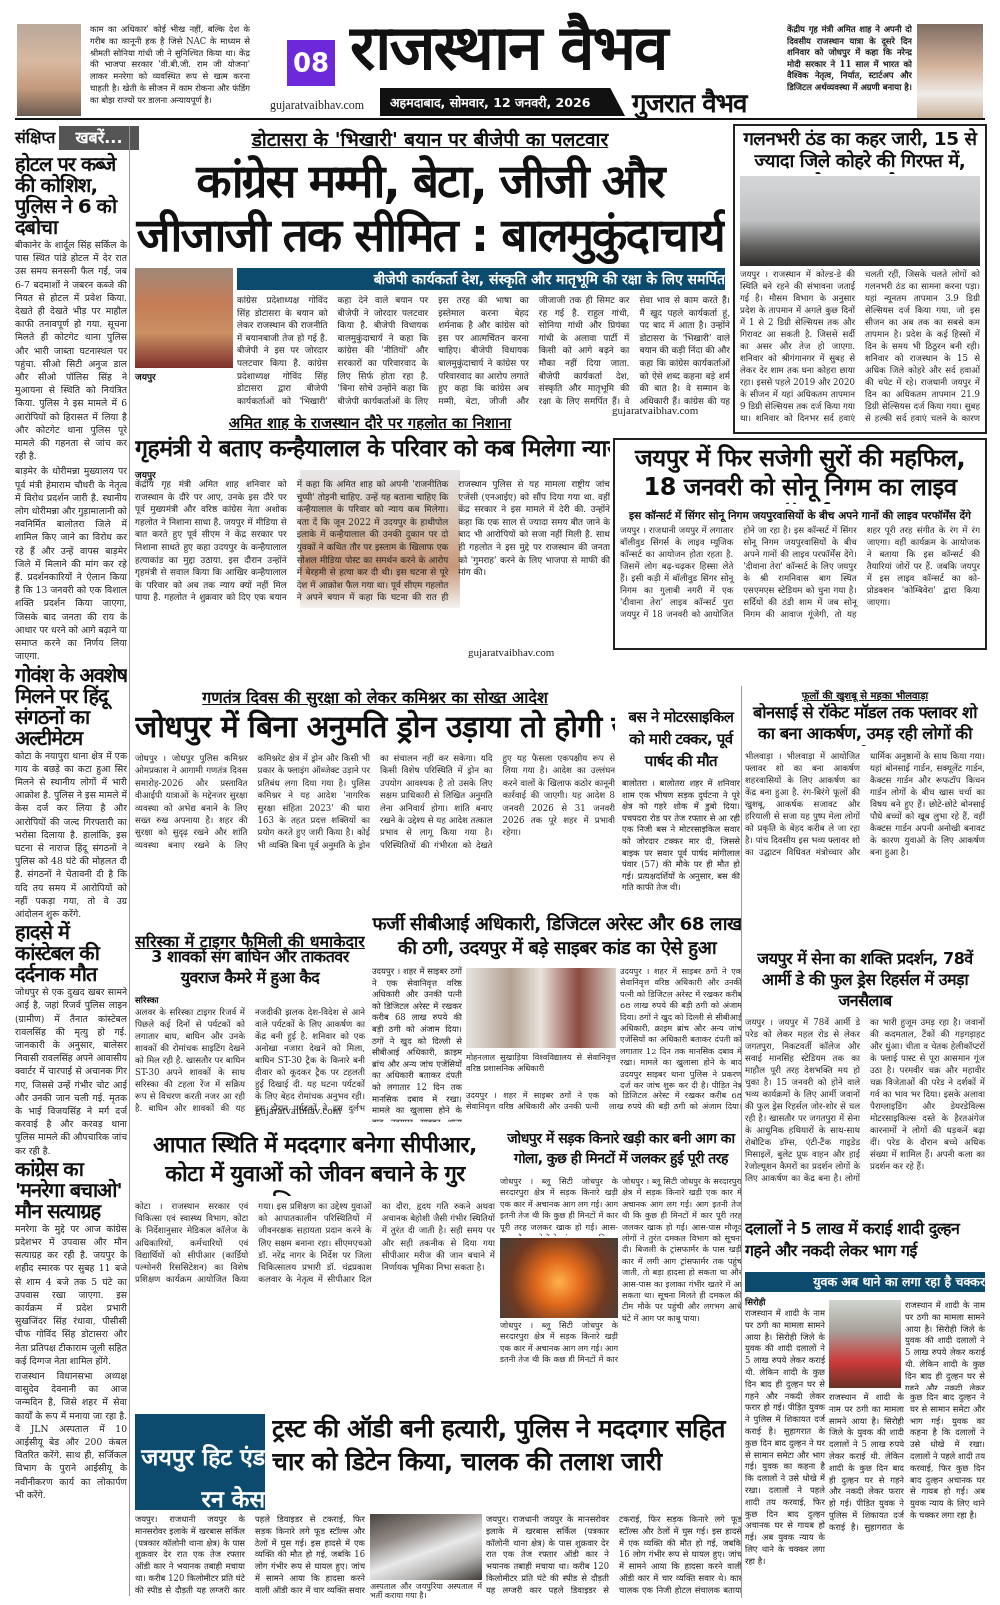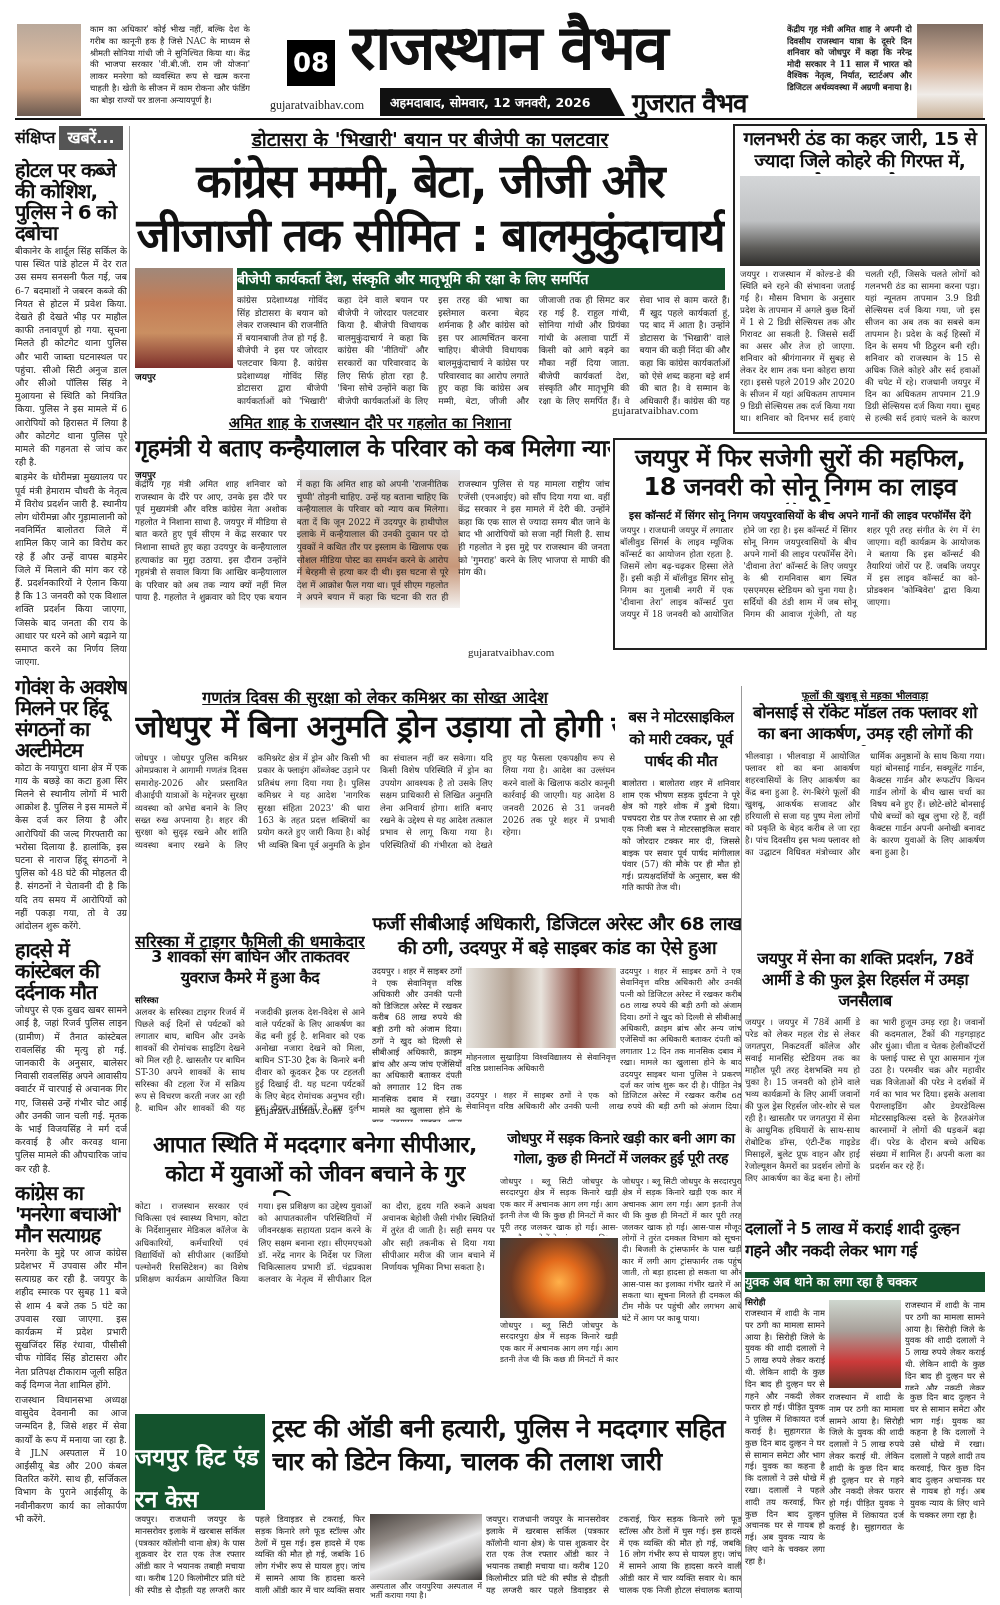--- a/index.html
+++ b/index.html
@@ -6,45 +6,45 @@
 body{width:1000px;height:1605px;background:#fff;font-family:"DejaVu Serif",serif;color:#111;position:relative;overflow:hidden}
 .abs{position:absolute}
 .body-text{font-size:9.2px;line-height:13.2px;color:#222;text-align:justify;overflow:hidden;font-family:"DejaVu Serif",serif}
 .head{font-family:"DejaVu Sans",sans-serif;font-weight:bold;color:#111;letter-spacing:-0.5px;line-height:1.05;overflow:hidden}
 .kicker{font-family:"DejaVu Sans",sans-serif;font-weight:bold;text-decoration:underline;text-align:center;overflow:hidden;white-space:nowrap}
 .photo{background:#8a8a8a;overflow:hidden}
 .rule{background:#111}
 .web{font-family:"Liberation Serif",serif;font-size:12px;color:#222}
 .box{border:2px solid #222}
 .cols{column-gap:10px}
-.side-h{font-family:"DejaVu Sans",sans-serif;font-weight:bold;font-size:20px;line-height:21px;letter-spacing:-1px;color:#111;margin-top:8px}
+.side-h{font-family:"DejaVu Sans",sans-serif;font-weight:bold;font-size:20px;line-height:21px;letter-spacing:-1px;color:#111;margin-top:2px}
 .side-p{font-size:9.2px;line-height:13.2px;color:#222;text-align:justify;margin-bottom:2px}
-.black-band{background:#14532d;color:#fff;font-family:"DejaVu Sans",sans-serif;font-weight:bold;text-align:left;overflow:hidden;white-space:nowrap}
+.black-band{background:#0c4a6e;color:#fff;font-family:"DejaVu Sans",sans-serif;font-weight:bold;text-align:right;overflow:hidden;white-space:nowrap}
 </style>
 </head>
 <body>
 
 <div class="abs photo" style="left:17px;top:24px;width:64px;height:92px;background:linear-gradient(180deg,#b9a89a 0%,#d8b9a0 40%,#c49a7c 70%,#6c5a50 100%);"></div>
 <div class="abs body-text" style="left:90px;top:24px;width:160px;height:94px;font-size:8.4px;line-height:11.8px;">काम का अधिकार' कोई भीख नहीं, बल्कि देश के गरीब का कानूनी हक है जिसे NAC के माध्यम से श्रीमती सोनिया गांधी जी ने सुनिश्चित किया था। केंद्र की भाजपा सरकार 'वी.बी.जी. राम जी योजना' लाकर मनरेगा को व्यवस्थित रूप से खत्म करना चाहती है। खेती के सीजन में काम रोकना और फंडिंग का बोझ राज्यों पर डालना अन्यायपूर्ण है।</div>
 
-<div class="abs" style="left:287px;top:40px;width:48px;height:46px;background:#000000;color:#fff;font-family:'DejaVu Sans',sans-serif;font-weight:bold;font-size:26px;text-align:center;line-height:46px;">08</div>
+<div class="abs" style="left:287px;top:40px;width:48px;height:46px;background:#6d28d9;color:#fff;font-family:'DejaVu Sans',sans-serif;font-weight:bold;font-size:26px;text-align:center;line-height:46px;">08</div>
 <div class="abs web" style="left:270px;top:98px;font-size:12px;">gujaratvaibhav.com</div>
 <div class="abs" style="left:350px;top:10px;font-family:'DejaVu Sans',sans-serif;font-weight:bold;font-size:62px;letter-spacing:-2px;line-height:76px;color:#111;">राजस्थान वैभव</div>
 <div class="abs" style="left:380px;top:88px;width:245px;height:28px;background:#111;clip-path:polygon(0 0,94% 0,100% 100%,0 100%);"></div>
 <div class="abs" style="left:390px;top:94px;color:#fff;font-family:'DejaVu Sans',sans-serif;font-weight:bold;font-size:12.5px;white-space:nowrap;">अहमदाबाद, सोमवार, 12 जनवरी, 2026</div>
 <div class="abs" style="left:632px;top:84px;font-family:'DejaVu Sans',sans-serif;font-weight:bold;font-size:26px;letter-spacing:-1px;white-space:nowrap;">गुजरात वैभव</div>
 
 <div class="abs body-text" style="left:787px;top:24px;width:125px;height:94px;font-size:8.4px;line-height:11.6px;font-weight:bold;">केंद्रीय गृह मंत्री अमित शाह ने अपनी दो दिवसीय राजस्थान यात्रा के दूसरे दिन शनिवार को जोधपुर में कहा कि नरेन्द्र मोदी सरकार ने 11 साल में भारत को वैश्विक नेतृत्व, निर्यात, स्टार्टअप और डिजिटल अर्थव्यवस्था में अग्रणी बनाया है।</div>
 <div class="abs photo" style="left:917px;top:24px;width:66px;height:94px;background:linear-gradient(180deg,#7f6d62 0%,#d4b39c 45%,#f0ece8 75%,#c9b29a 100%);"></div>
 
 <div class="abs rule" style="left:15px;top:118px;width:970px;height:2px;"></div>
 
 <div class="abs" style="left:15px;top:126px;height:24px;display:flex;font-family:'DejaVu Sans',sans-serif;font-weight:bold;font-size:16px;line-height:24px;">
   <span style="padding-right:4px;">संक्षिप्त</span>
-  <span style="background:#555;color:#fff;padding:0 8px;">खबरें...</span>
+  <span style="background:#555;color:#fff;padding:0 16px;">खबरें...</span>
 </div>
 <div class="abs" style="left:15px;top:152px;width:112px;height:1445px;overflow:hidden;">
   <div>
       <div class="side-h">होटल पर कब्जे की कोशिश, पुलिस ने 6 को दबोचा</div>
       <div class="side-p">बीकानेर के शार्दूल सिंह सर्किल के पास स्थित पांडे होटल में देर रात उस समय सनसनी फैल गई, जब 6-7 बदमाशों ने जबरन कब्जे की नियत से होटल में प्रवेश किया. देखते ही देखते भीड़ पर माहौल काफी तनावपूर्ण हो गया. सूचना मिलते ही कोटगेट थाना पुलिस और भारी जाब्ता घटनास्थल पर पहुंचा. सीओ सिटी अनुज डाल और सीओ पॉलिस सिंह ने मुआयना से स्थिति को नियंत्रित किया. पुलिस ने इस मामले में 6 आरोपियों को हिरासत में लिया है और कोटगेट थाना पुलिस पूरे मामले की गहनता से जांच कर रही है.</div>
     </div>
   <div>
       <div class="side-p">बाड़मेर के धोरीमन्ना मुख्यालय पर पूर्व मंत्री हेमाराम चौधरी के नेतृत्व में विरोध प्रदर्शन जारी है. स्थानीय लोग धोरीमन्ना और गुड़ामालानी को नवनिर्मित बालोतरा जिले में शामिल किए जाने का विरोध कर रहे हैं और उन्हें वापस बाड़मेर जिले में मिलाने की मांग कर रहे हैं. प्रदर्शनकारियों ने ऐलान किया है कि 13 जनवरी को एक विशाल शक्ति प्रदर्शन किया जाएगा, जिसके बाद जनता की राय के आधार पर धरने को आगे बढ़ाने या समाप्त करने का निर्णय लिया जाएगा.</div>
     </div>
   <div>

